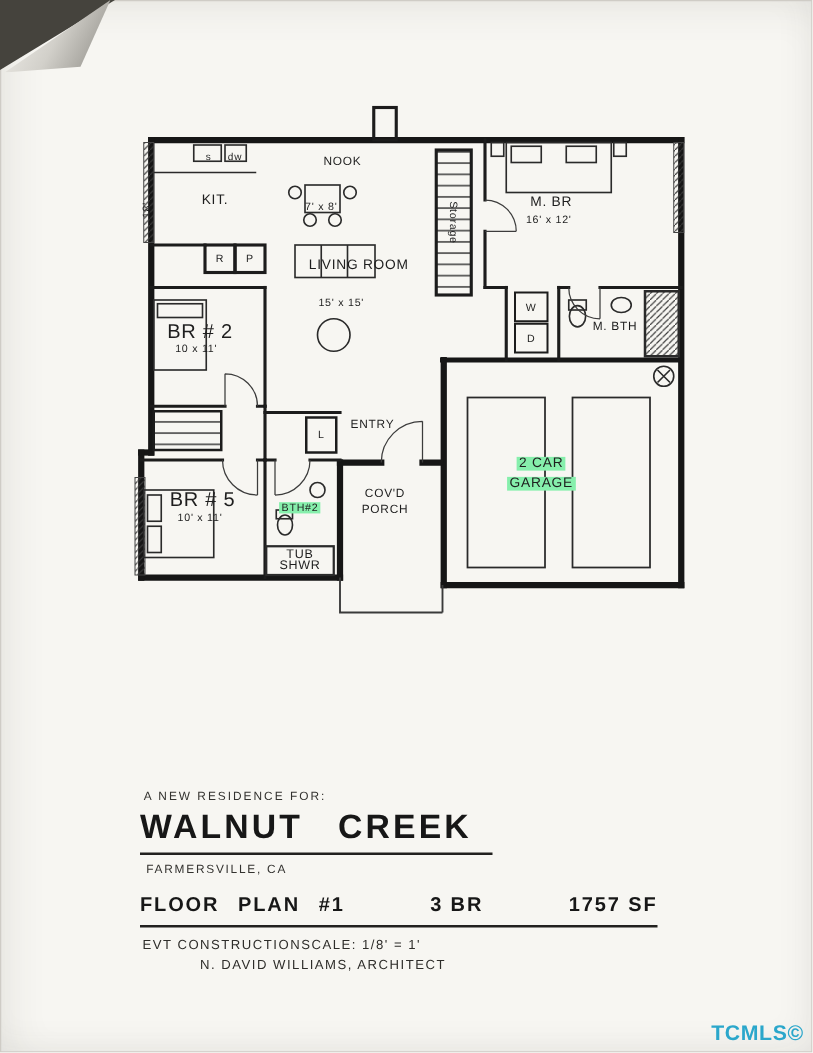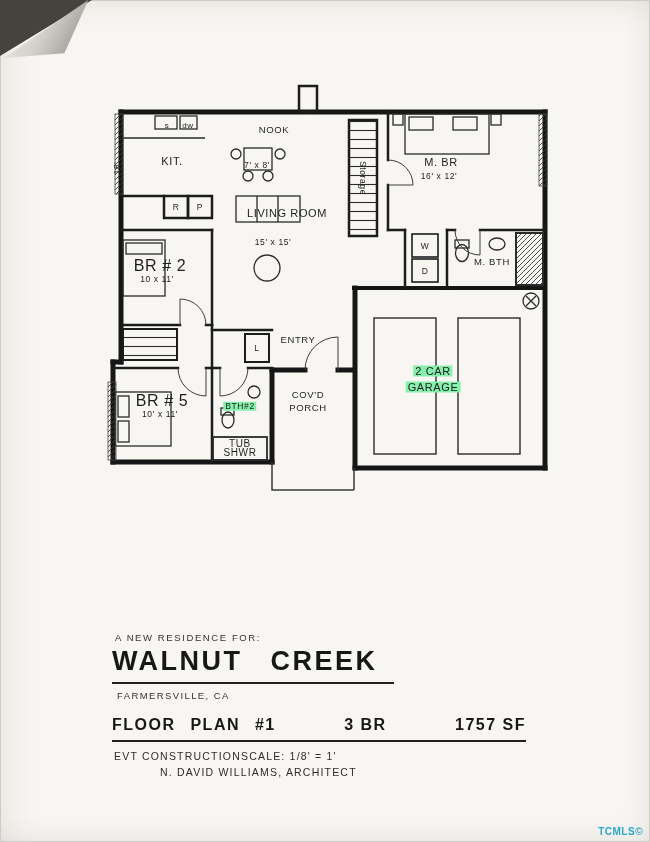--- a/index.html
+++ b/index.html
@@ -28,21 +28,21 @@
   .title{position:absolute;left:112px;top:646px;font-size:27px;font-weight:700;letter-spacing:2.5px;
          word-spacing:18px;color:#171717;border-bottom:2.5px solid #22211f;padding:0 16px 5px 0;}
   .city{position:absolute;left:117px;top:690px;font-size:9.5px;letter-spacing:1.4px;color:#33322f;}
   .plan-row{position:absolute;left:112px;top:716px;width:414px;display:flex;
             justify-content:space-between;align-items:baseline;border-bottom:2.5px solid #22211f;
             padding-bottom:6px;font-size:16px;font-weight:700;letter-spacing:1.5px;color:#171717;}
   .plan-row .wide{word-spacing:9px;}
   .info-row{position:absolute;left:114px;top:750px;width:412px;display:flex;
             font-size:10.5px;letter-spacing:1.2px;color:#2e2d2a;}
   .architect{position:absolute;left:114px;top:766px;font-size:10.5px;letter-spacing:1.2px;color:#2e2d2a;margin-left:46px;}
-  .watermark{position:absolute;right:7px;bottom:5px;font-size:10px;font-weight:700;letter-spacing:.5px;}
+  .watermark{position:absolute;right:7px;bottom:5px;font-size:17px;font-weight:700;letter-spacing:.5px;}
 </style>
 </head>
 <body>
 
 <div class="page">
   <div class="edge"></div>
   <div class="fold-under"></div>
   <div class="fold-flap"></div>
 
   <svg class="plan-svg" viewBox="0 0 650 842" xmlns="http://www.w3.org/2000/svg">

